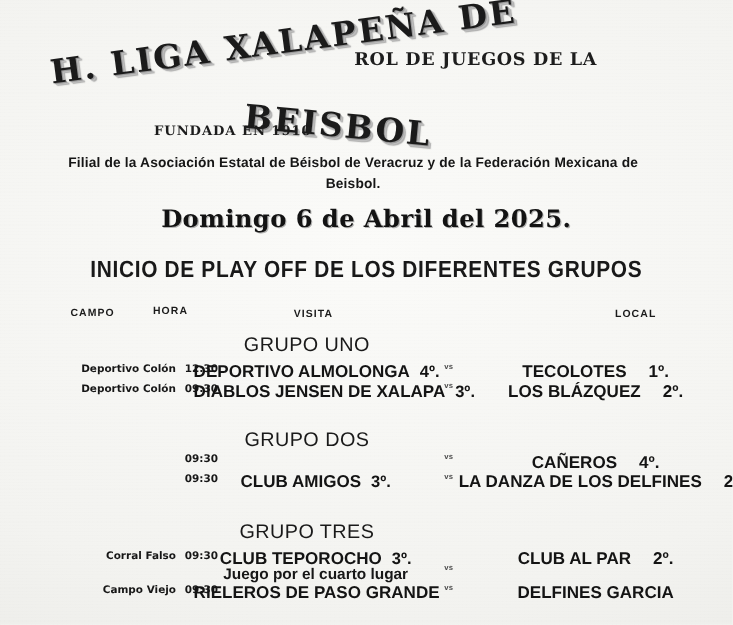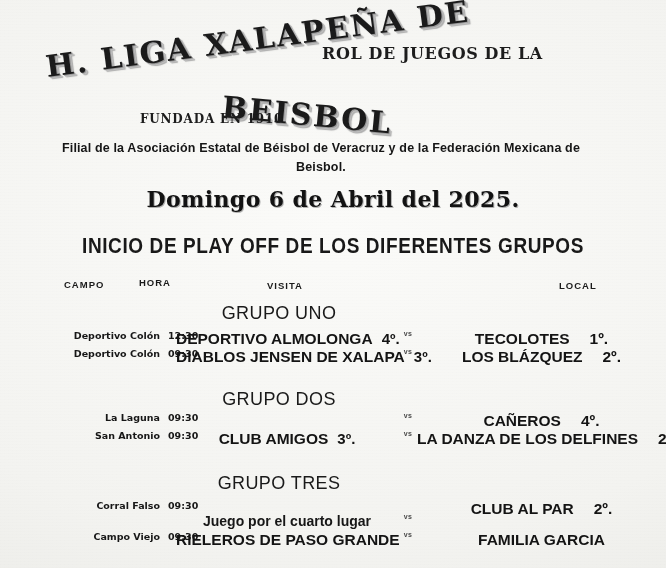--- a/index.html
+++ b/index.html
@@ -249,45 +249,44 @@
       </div>
       <div class="row" style="top: 348px;">
         <div class="campo">Deportivo Colón</div>
         <div class="hora">09:30</div>
         <div class="visita"><span>DIABLOS JENSEN DE XALAPA</span><span class="pos vis-pos">3º.</span></div>
         <div class="local"><span>LOS BLÁZQUEZ</span><span class="pos pos-wide">2º.</span></div>
         <div class="vs">vs</div>
       </div>
       <div class="abs group-title" style="top: 389px;">GRUPO DOS</div>
       <div class="row" style="top: 412px;">
-        <div class="campo">La Laguna</div>
         <div class="hora">09:30</div>
         <div class="local"><span>CAÑEROS</span><span class="pos pos-wide">4º.</span></div>
         <div class="vs">vs</div>
       </div>
       <div class="row" style="top: 430px;">
-        <div class="campo">San Antonio</div>
         <div class="hora">09:30</div>
         <div class="visita"><span>CLUB AMIGOS</span><span class="pos vis-pos">3º.</span></div>
         <div class="local"><span>LA DANZA DE LOS DELFINES</span><span class="pos pos-wide">2º.</span></div>
         <div class="vs">vs</div>
       </div>
       <div class="abs group-title" style="top: 473px;">GRUPO TRES</div>
       <div class="row" style="top: 500px;">
         <div class="campo">Corral Falso</div>
         <div class="hora">09:30</div>
+        <div class="visita"><span>CLUB TEPOROCHO</span><span class="pos vis-pos">3º.</span></div>
         <div class="local"><span>CLUB AL PAR</span><span class="pos pos-wide">2º.</span></div>
       </div>
       <div class="row" style="top: 513px;">
         <div class="note">Juego por el cuarto lugar</div>
         <div class="vs">vs</div>
       </div>
       <div class="row" style="top: 531px;">
         <div class="campo">Campo Viejo</div>
         <div class="hora">09:30</div>
         <div class="visita"><span>RIELEROS DE PASO GRANDE</span></div>
-        <div class="local"><span>FAMILIA GARCIA</span></div>
+        <div class="local"><span>DELFINES GARCIA</span></div>
         <div class="vs">vs</div>
       </div>
     </div>
 
 </div>
 <div id="grain"></div>
 
 </body></html>

